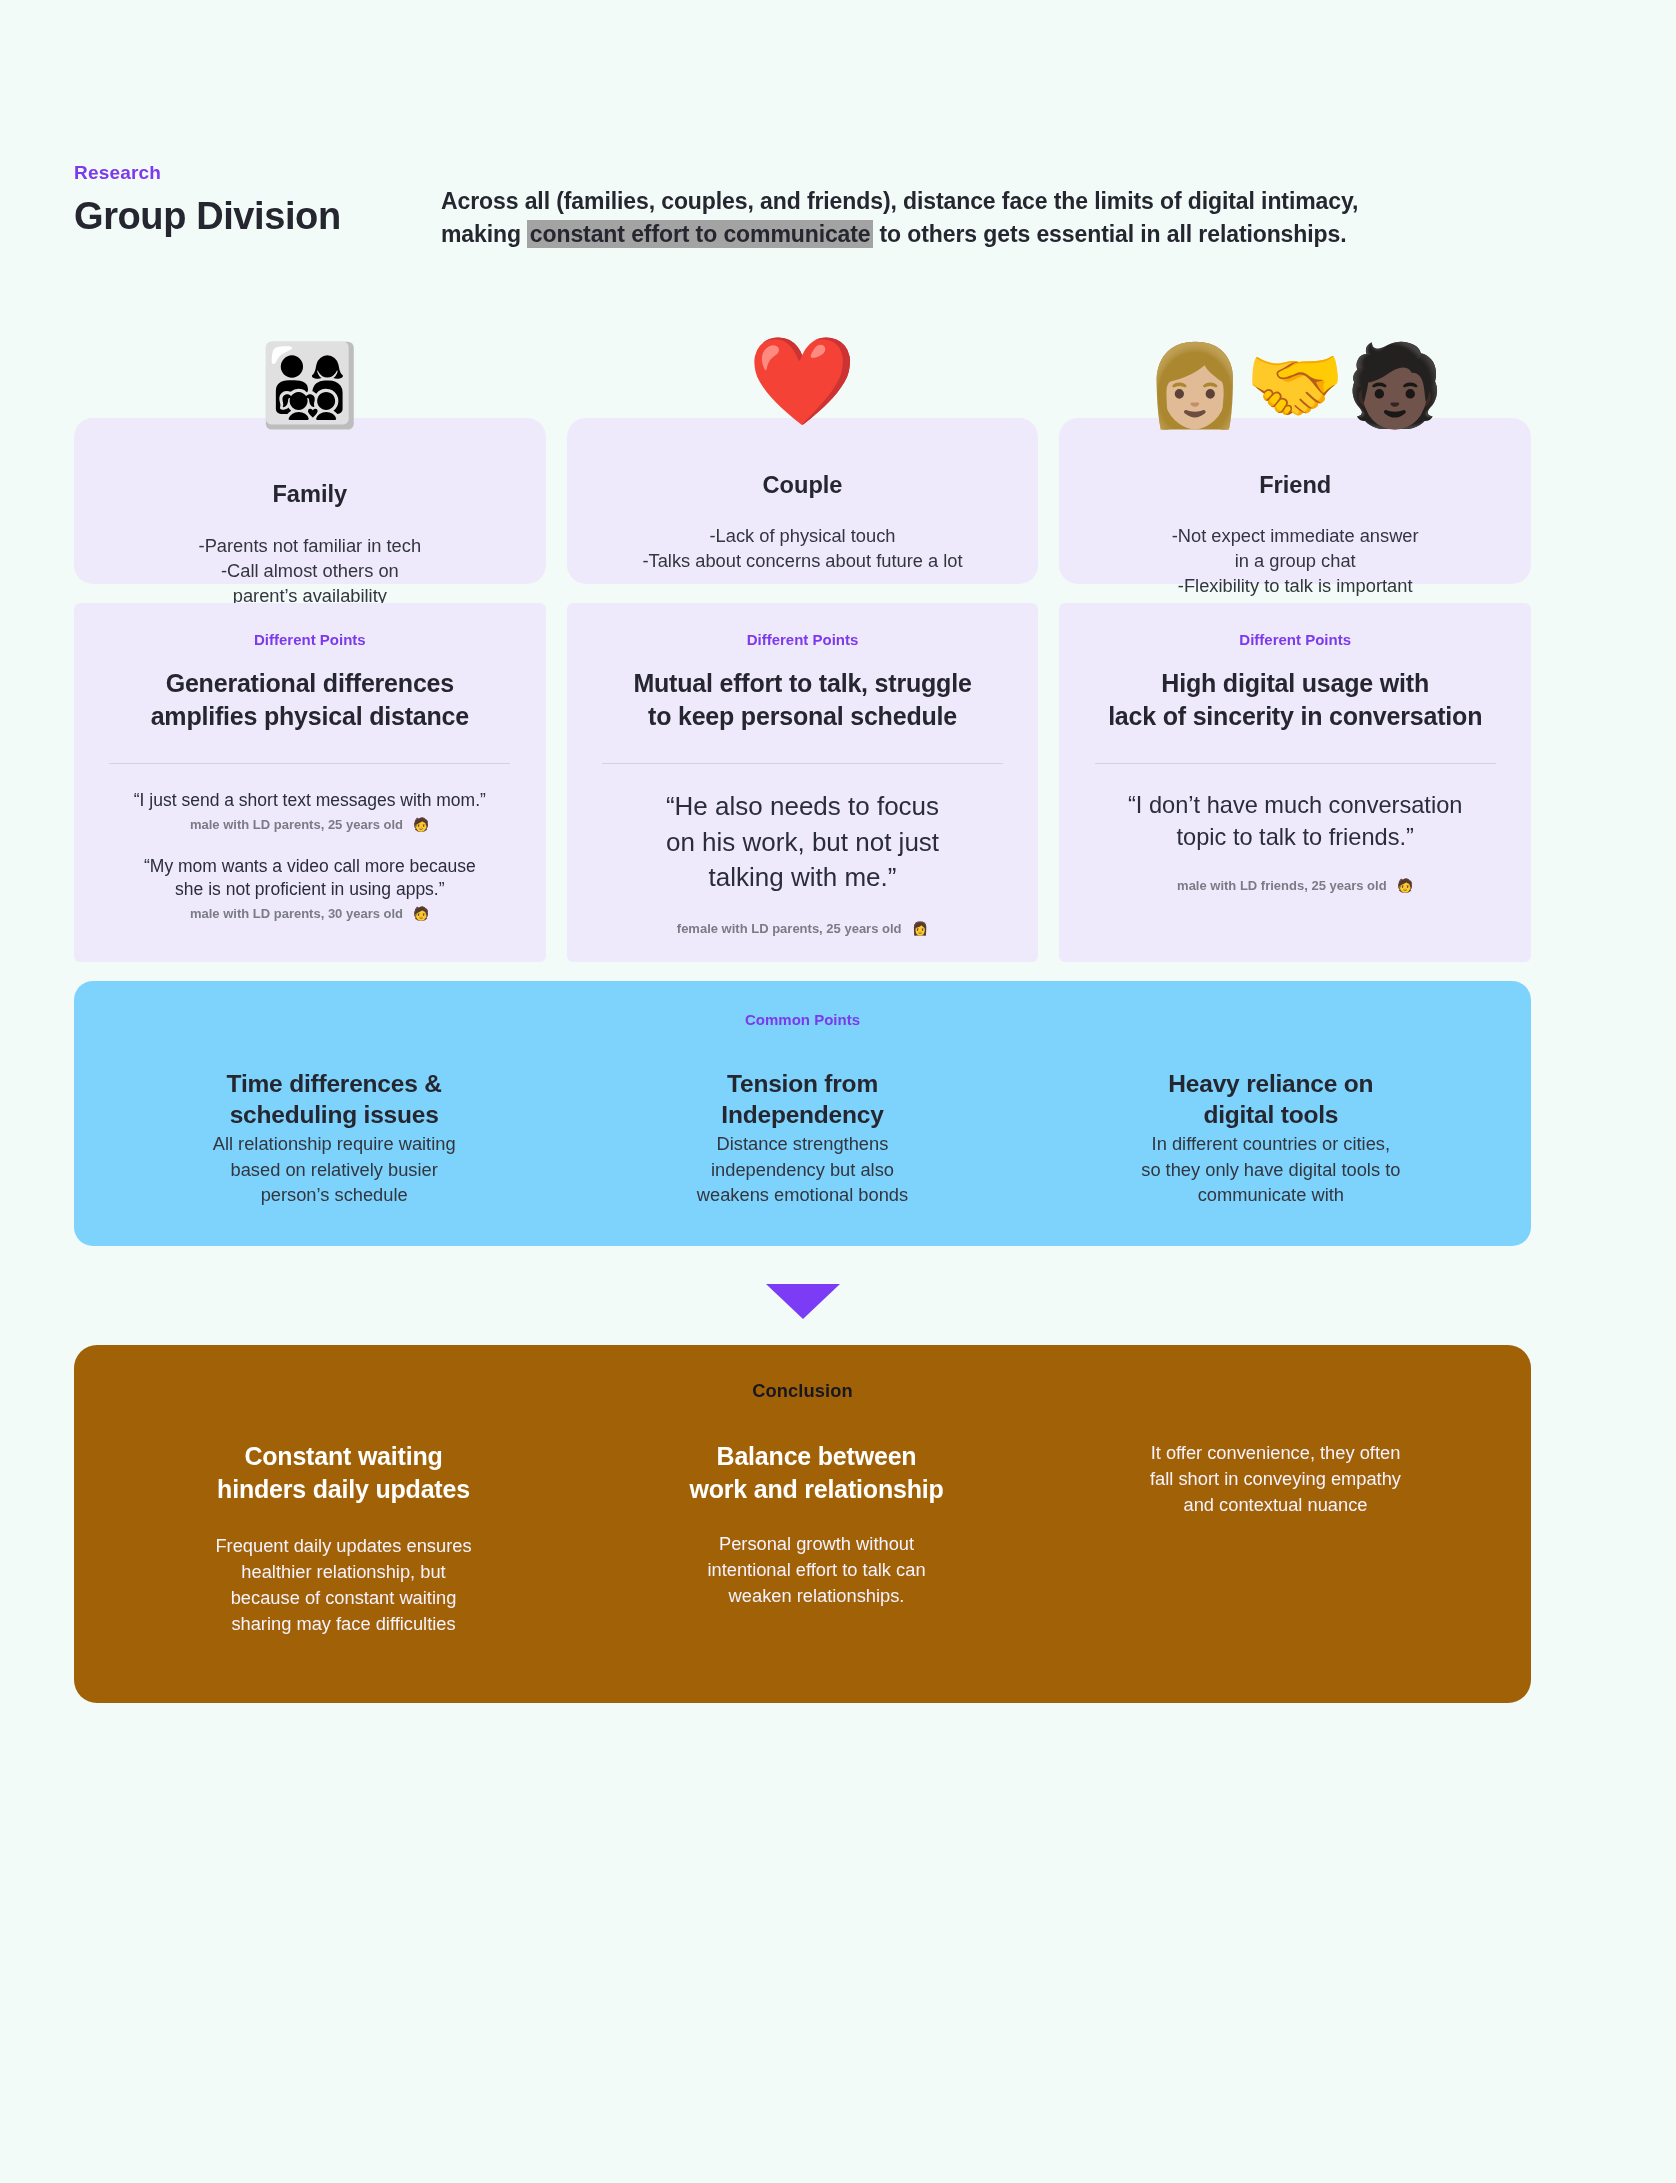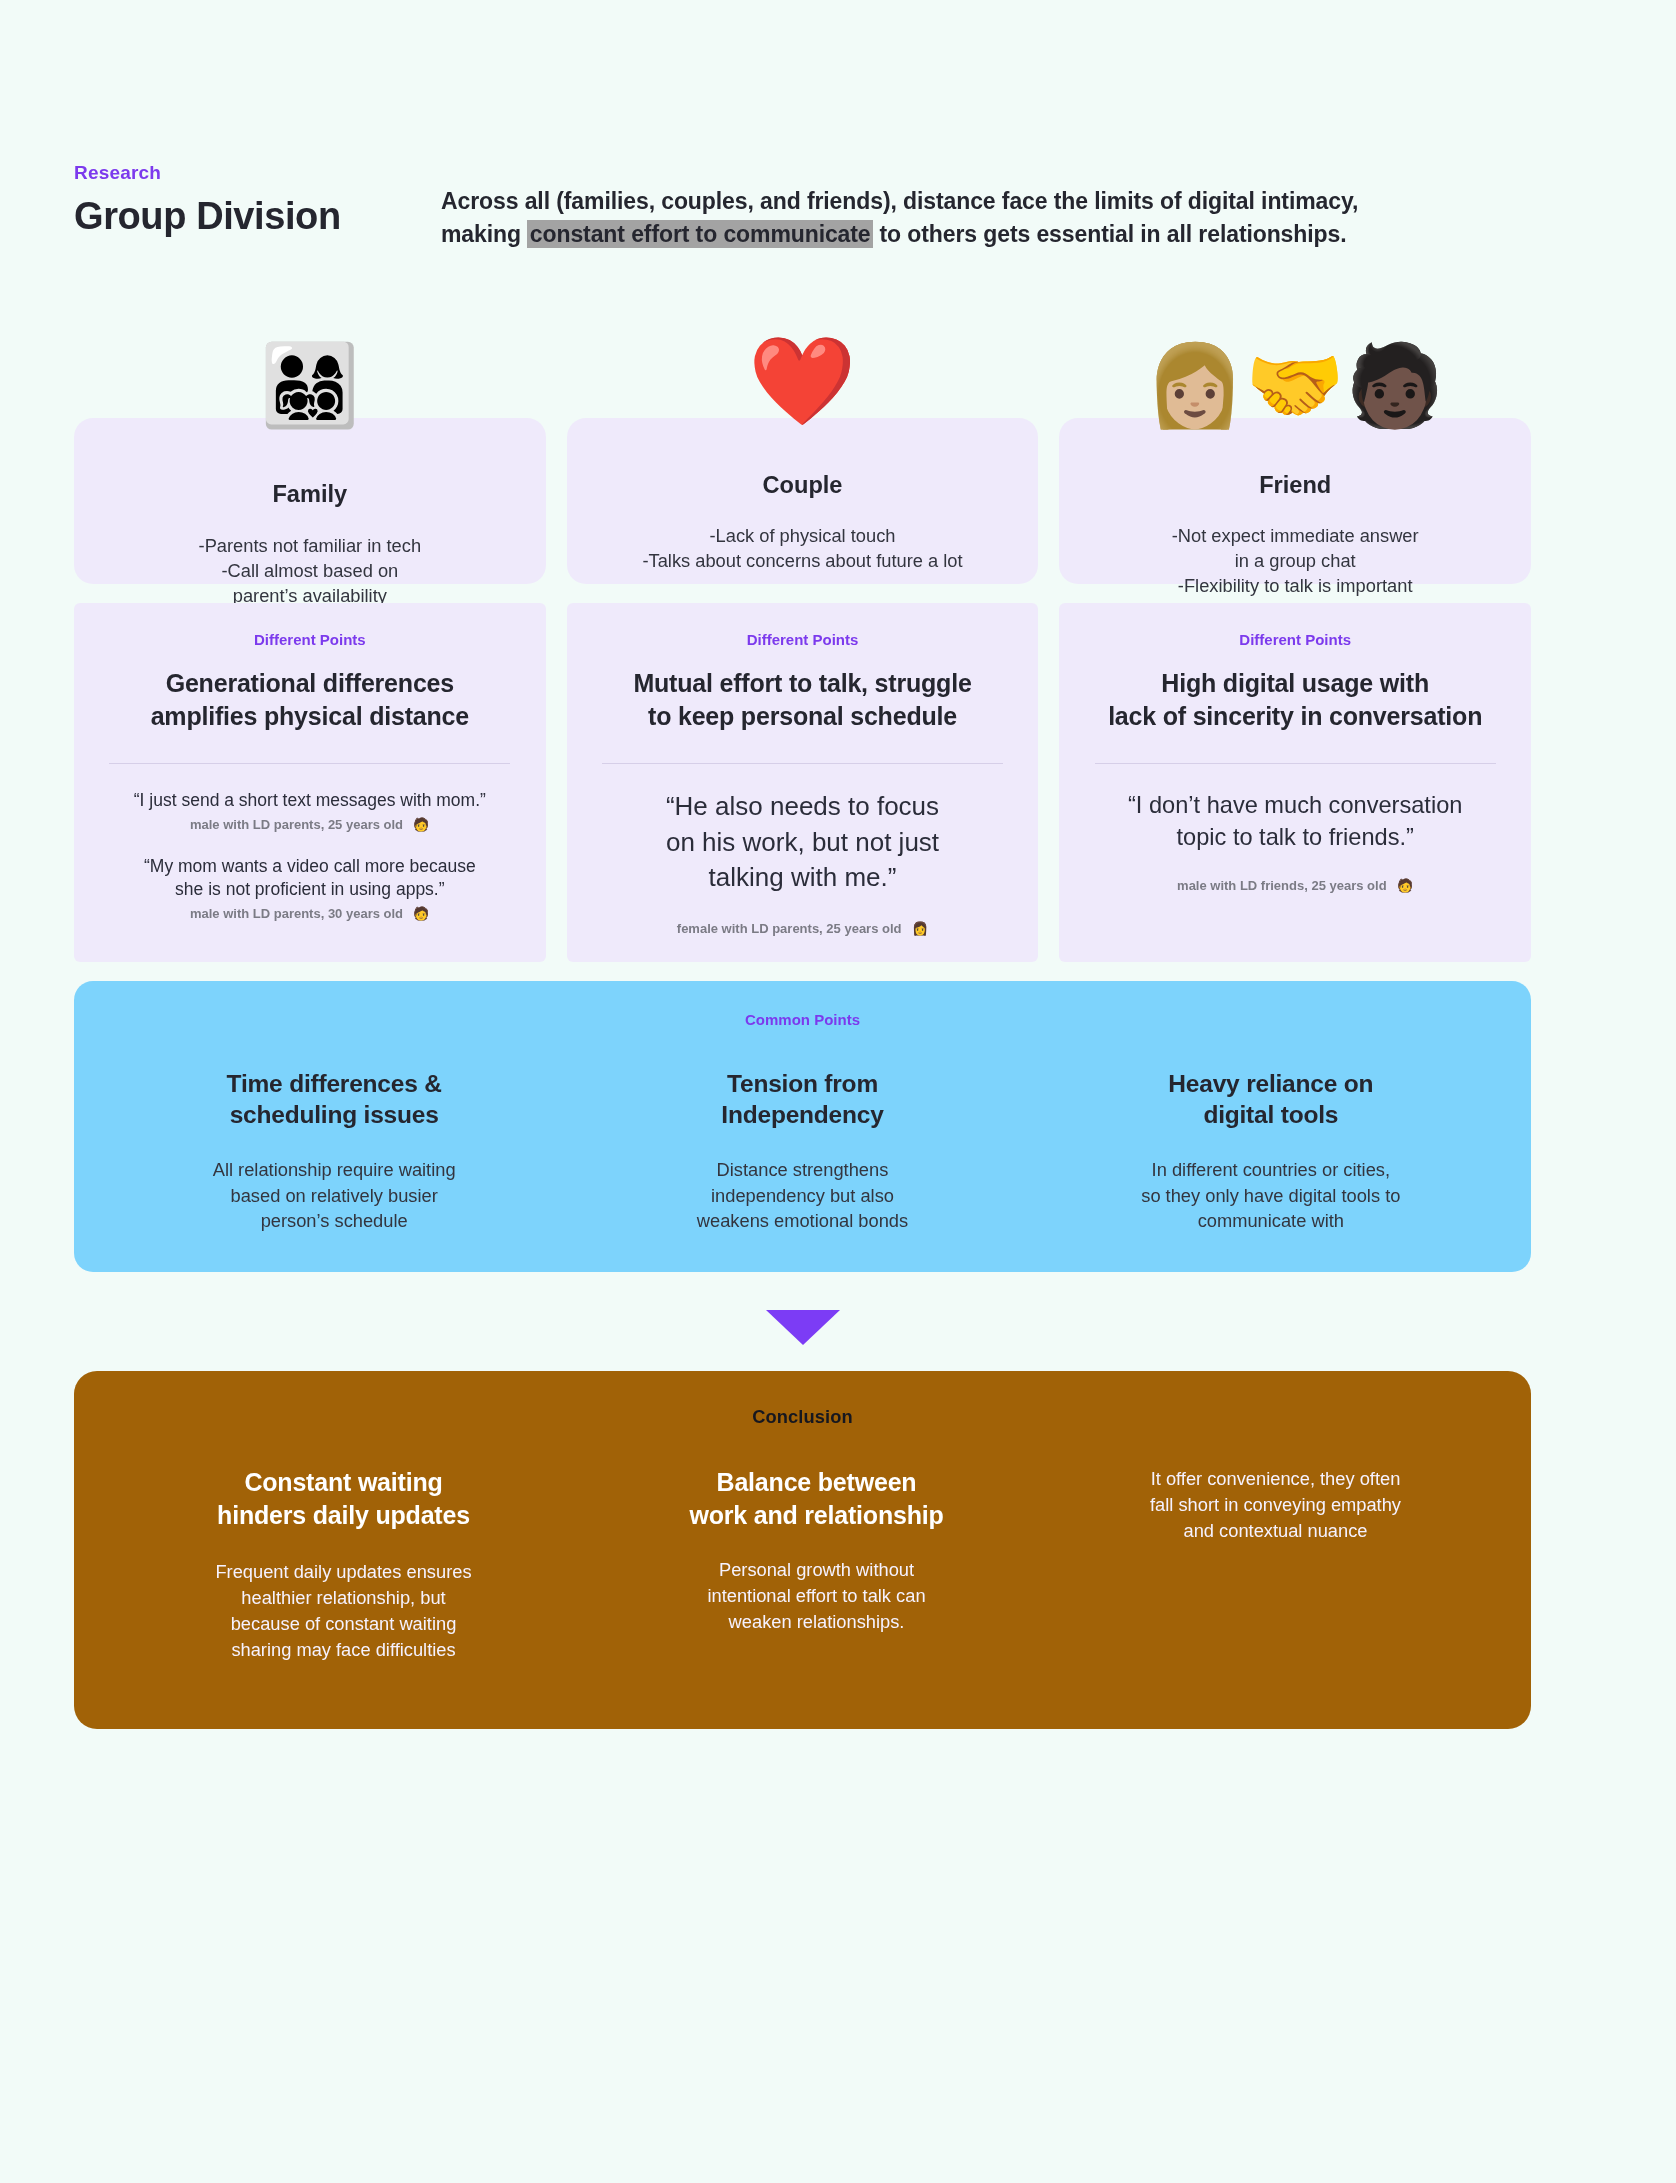--- a/index.html
+++ b/index.html
@@ -189,21 +189,20 @@
   .common-col {
     flex: 1 1 0;
     text-align: center;
     padding: 0 30px;
   }
   .common-col h4 {
     font-size: 24.5px;
     font-weight: 700;
     line-height: 1.3;
     color: #25262f;
-    margin-bottom: 26px;
     letter-spacing: -0.2px;
     text-align: center;
   }
   .common-col p {
     font-size: 18.3px;
     line-height: 1.4;
     color: #33353f;
   }
 
   
@@ -275,21 +274,21 @@
     </div>
   </div>
 
   <div class="row row-intro">
 
     <div class="card card-intro fam">
       <div class="emoji-top">👨‍👩‍👧‍👦</div>
       <h3>Family</h3>
       <div class="lines">
         <div>-Parents not familiar in tech</div>
-        <div>-Call almost based on</div>
+        <div>-Call almost others on</div>
         <div>parent’s availability</div>
       </div>
     </div>
 
     <div class="card card-intro">
       <div class="emoji-top heart">❤️</div>
       <h3>Couple</h3>
       <div class="lines">
         <div>-Lack of physical touch</div>
         <div>-Talks about concerns about future a lot</div>

